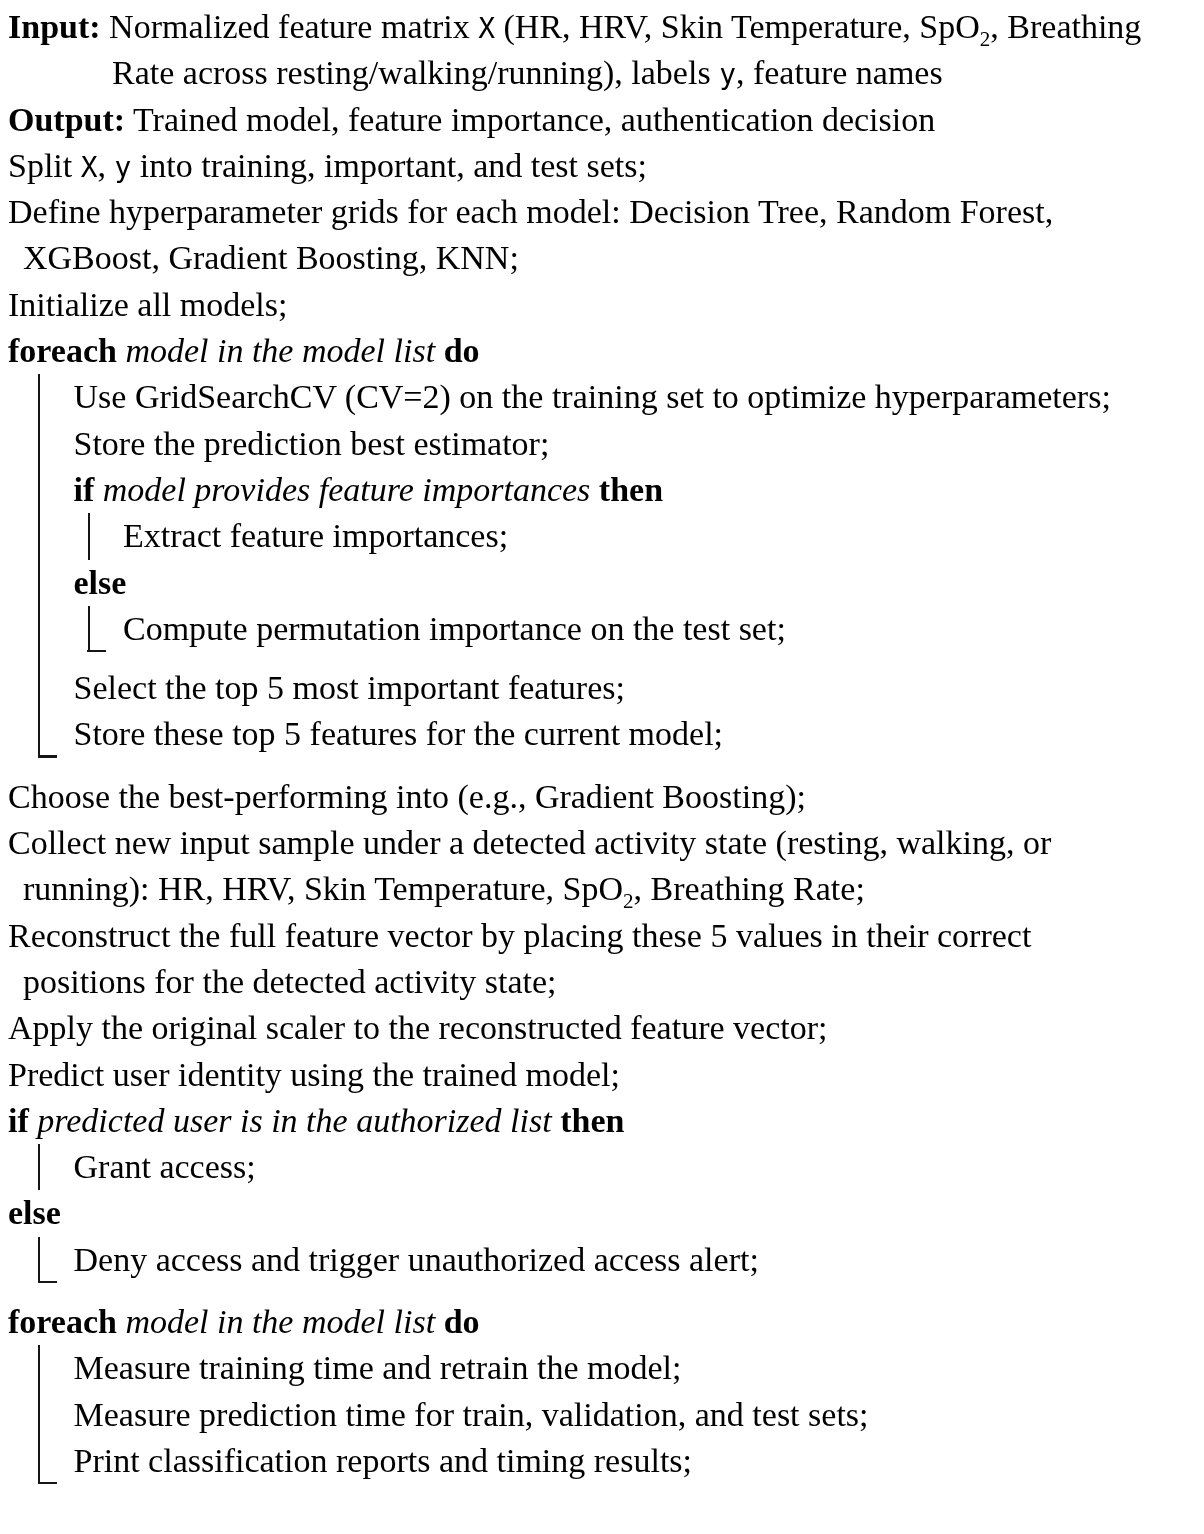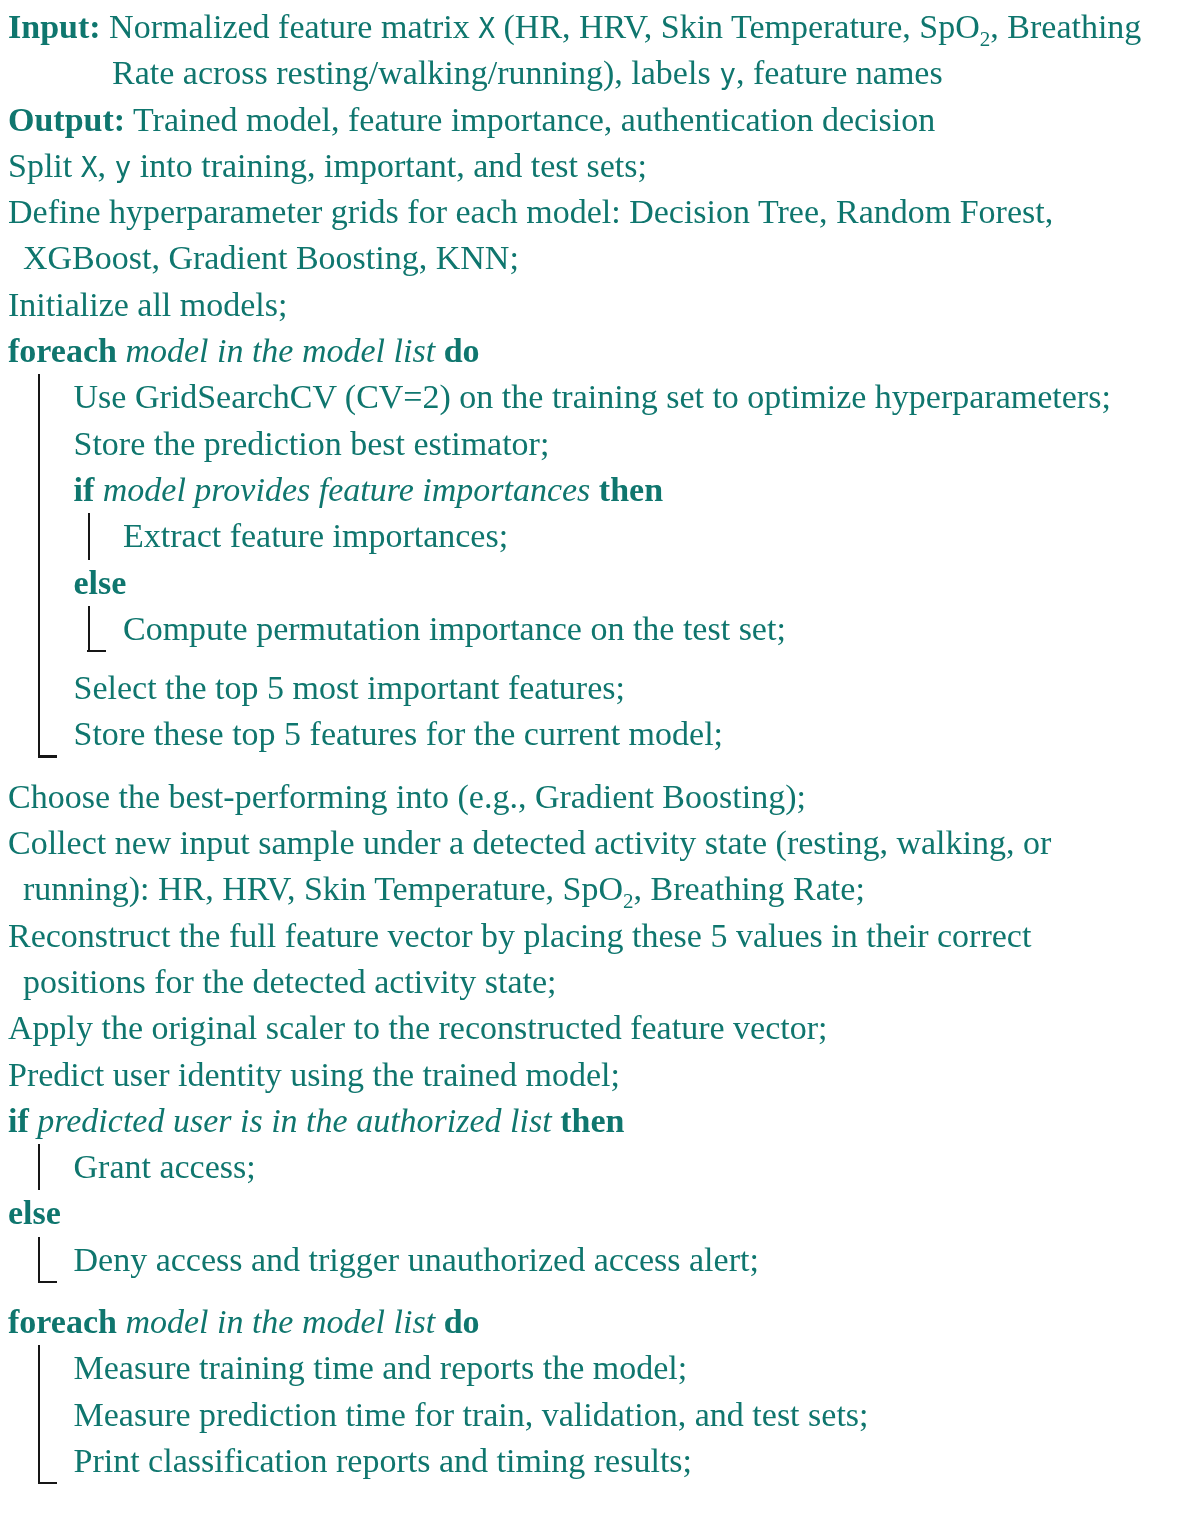--- a/index.html
+++ b/index.html
@@ -2,21 +2,21 @@
 <html><head>
 <meta charset="utf-8">
 <style>
   html, body { margin: 0; padding: 0; background: #ffffff; }
   .page {
     position: relative;
     width: 1204px;
     height: 1534px;
     box-sizing: border-box;
     background: #ffffff;
-    color: #0f766e;
+    color: #000000;
     font-family: "Liberation Serif", "DejaVu Serif", serif;
     font-size: 34px;
     line-height: 46.3px;
     padding: 4px 0 0 8px;
     overflow: hidden;
   }
   .line {
     white-space: pre;
     height: 46.3px;
   }
@@ -94,18 +94,18 @@
   <div class="blk">
     <div class="line"><span>Grant access;</span></div>
   </div>
   <div class="line"><span class="b">else</span></div>
   <div class="blk foot mb16">
     <div class="line"><span>Deny access and trigger unauthorized access alert;</span></div>
   </div>
 
   <div class="line"><span class="b">foreach</span><span class="i"> model in the model list </span><span class="b">do</span></div>
   <div class="blk foot">
-    <div class="line"><span>Measure training time and reports the model;</span></div>
+    <div class="line"><span>Measure training time and retrain the model;</span></div>
     <div class="line"><span>Measure prediction time for train, validation, and test sets;</span></div>
     <div class="line"><span>Print classification reports and timing results;</span></div>
   </div>
 
 </div>
 
 </body></html>

